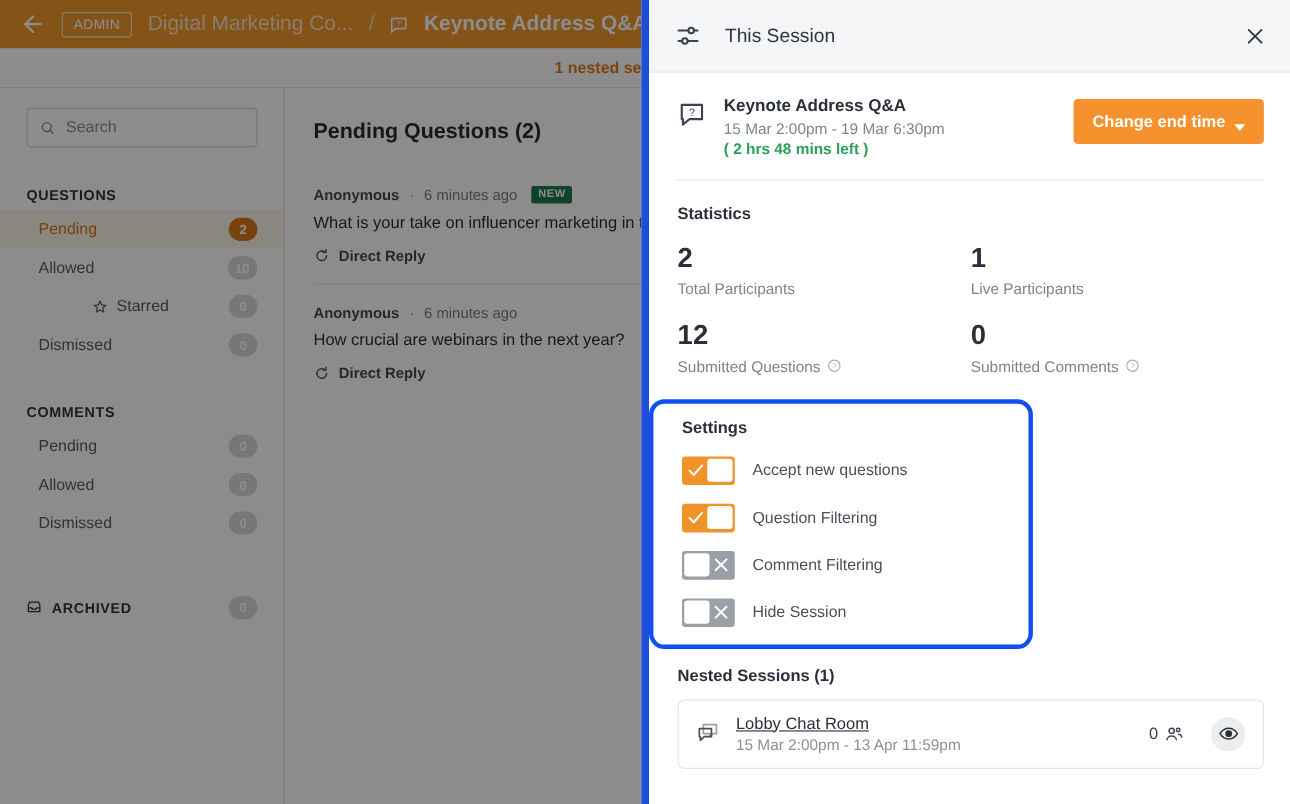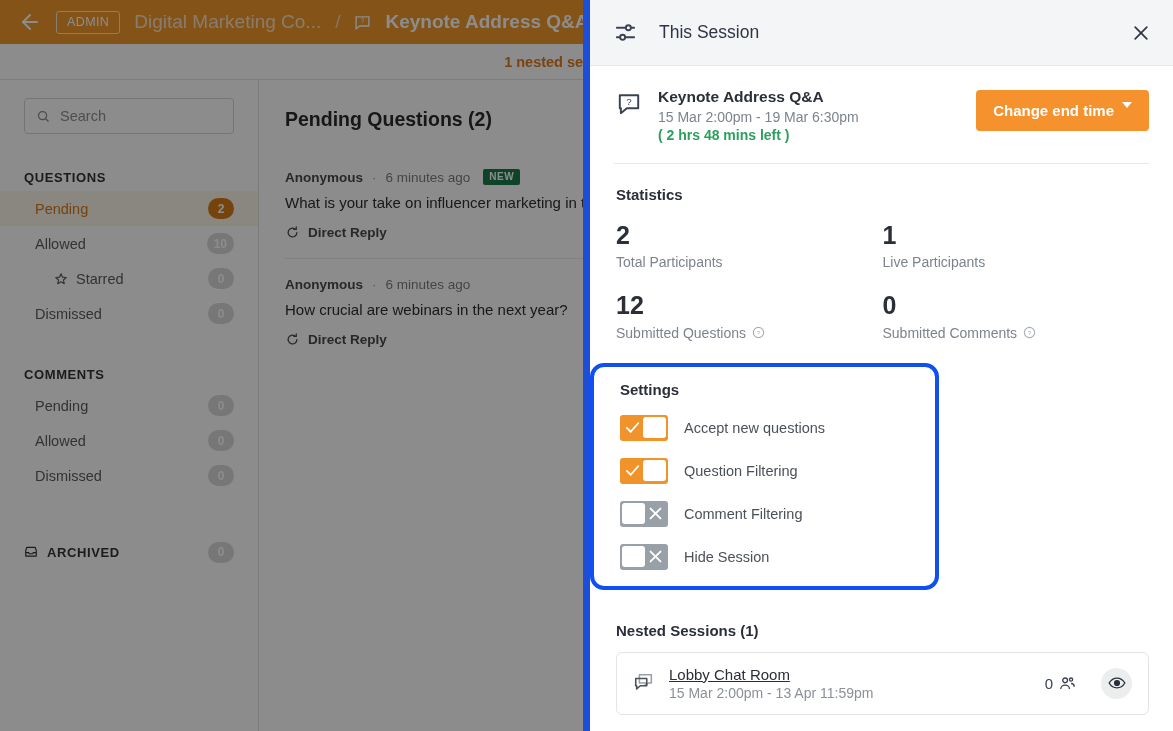--- a/index.html
+++ b/index.html
@@ -66,21 +66,21 @@
   .sec-title {
     font-size: 13px; font-weight: 700; color: #333; letter-spacing: .6px;
     padding: 0 24px; margin-top: 36px; margin-bottom: 6px;
   }
   .nav-item {
     display: flex; align-items: center; justify-content: space-between;
     height: 35px; padding: 0 24px 0 35px;
     font-size: 14.5px; color: #5d5d5d;
   }
   .nav-item.active { color: #d77a16; background: #fbf4ea; }
-  .nav-item.sub { padding-left: 54px; }
+  .nav-item.sub { padding-left: 84px; }
   .nav-label { display: flex; align-items: center; gap: 8px; }
   .star-icon { width: 14px; height: 14px; }
   .pill {
     min-width: 26px; height: 21px; border-radius: 11px;
     background: #d9d9d9; color: #fff; font-size: 12px; font-weight: 600;
     display: flex; align-items: center; justify-content: center; padding: 0 7px;
   }
   .pill.accent { background: #d77a16; }
   .arch-row {
     display: flex; align-items: center; justify-content: space-between;
@@ -136,21 +136,21 @@
     padding: 22px 24px 20px 26px;
   }
   .sess-icon { width: 26px; height: 26px; color: #3b4253; flex: none; margin-top: 3px; }
   .sess-info { flex: 1; }
   .sess-name { font-size: 15.5px; font-weight: 700; color: #2b2f3a; }
   .sess-time { font-size: 14px; color: #7d8390; margin-top: 3px; }
   .sess-left { font-size: 14px; color: #2aa05a; font-weight: 600; margin-top: 2px; }
   .btn-orange {
     background: #f5922e; color: #fff; border: none; border-radius: 4px;
     font-size: 15px; font-weight: 700; font-family: inherit;
-    padding: 12px 17px; display: flex; align-items: flex-start; gap: 8px;
+    padding: 12px 17px; display: flex; align-items: flex-end; gap: 8px;
     cursor: pointer; margin-top: 2px; white-space: nowrap;
   }
   .caret-dn { width: 0; height: 0; border-left: 5px solid transparent;
               border-right: 5px solid transparent; border-top: 6px solid #fff; }
 
   .divider { height: 1px; background: #e8e8e8; margin: 0 24px; }
 
   .stats { padding: 22px 24px 0 26px; }
   .stats-title { font-size: 15px; font-weight: 700; color: #2b2f3a; }
   .stats-grid { display: grid; grid-template-columns: 1fr 1fr; row-gap: 22px; margin-top: 19px; }
@@ -180,21 +180,21 @@
     width: 23px; height: 21px; background: #fff; border-radius: 3px;
     margin: 0 2px;
   }
   .tog-glyph {
     position: absolute; width: 17px; height: 17px; color: #fff;
   }
   .toggle.on .tog-glyph { left: 4px; }
   .toggle.off .tog-glyph { right: 4px; }
   .toggle-label { font-size: 14.5px; color: #4b5159; }
 
-  .nested-sec { padding: 0 24px 0 26px; margin-top: 32px; }
+  .nested-sec { padding: 0 24px 0 26px; margin-top: 16px; }
   .nested-title { font-size: 15px; font-weight: 700; color: #2b2f3a; }
   .nested-card {
     border: 1px solid #e3e4e6; border-radius: 6px;
     display: flex; align-items: center; gap: 14px;
     padding: 13px 16px 13px 16px; margin-top: 13px;
   }
   .nested-icon { width: 22px; height: 22px; color: #4b5159; flex: none; }
   .nested-info { flex: 1; }
   .nested-link {
     font-size: 15px; font-weight: 400; color: #2b2f3a;

